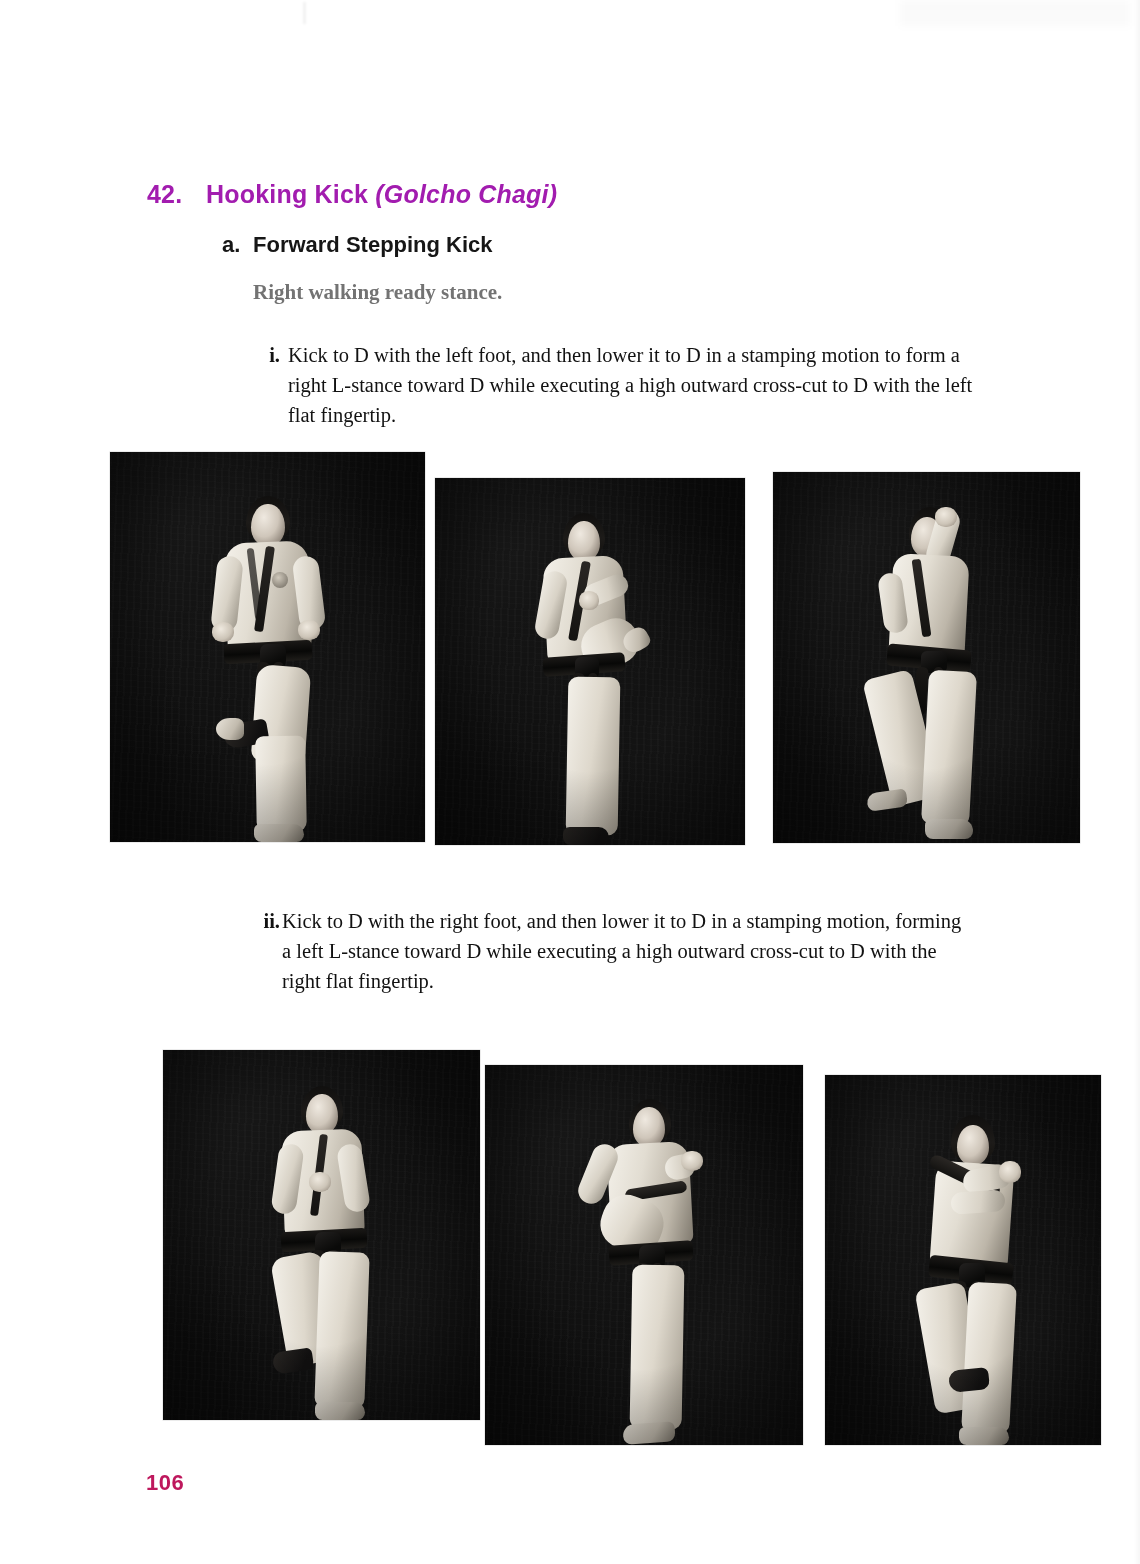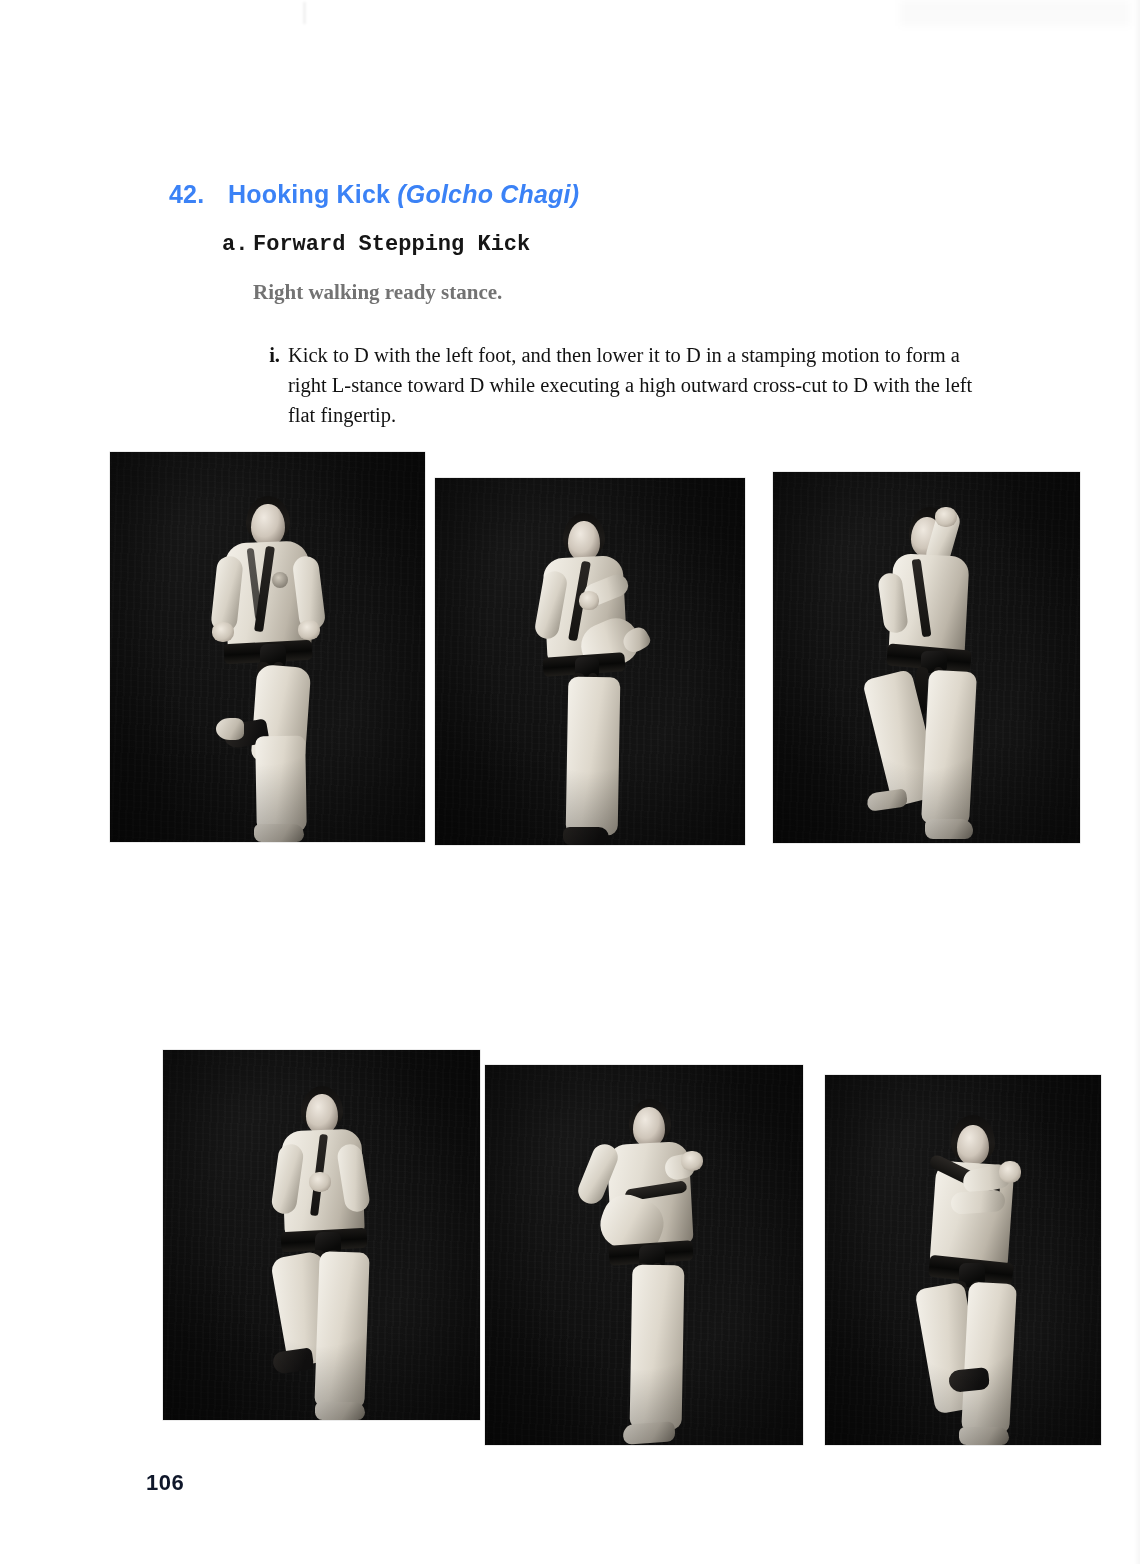--- a/index.html
+++ b/index.html
@@ -48,43 +48,43 @@
     height: 22px;
     background: rgba(0,0,0,0.05);
     filter: blur(1px);
     pointer-events: none;
   }
 
   
 
   .section-title {
     position: absolute;
-    left: 169px;
+    left: 147px;
     top: 180px;
     font-family: "Liberation Sans", sans-serif;
     font-weight: bold;
     font-size: 25px;
-    color: #3b82f6;
+    color: #a21caf;
     letter-spacing: 0.2px;
     white-space: nowrap;
   }
   .section-title .num {
     display: inline-block;
     width: 59px;
   }
   .section-title .korean {
     font-style: italic;
     font-weight: bold;
   }
 
   .sub-heading {
     position: absolute;
     left: 222px;
     top: 232px;
-    font-family: Liberation Mono, monospace;
+    font-family: Liberation Sans, sans-serif;
     font-weight: bold;
     font-size: 22px;
     color: #161616;
     white-space: nowrap;
   }
   .sub-heading .marker {
     display: inline-block;
     width: 31px;
   }
 
@@ -126,21 +126,21 @@
   #step-ii .marker { width: 36px; }
   #step-ii .body { margin-left: 38px; }
 
   .page-number {
     position: absolute;
     left: 146px;
     top: 1470px;
     font-family: "Liberation Sans", sans-serif;
     font-weight: bold;
     font-size: 22px;
-    color: #0f172a;
+    color: #be185d;
     letter-spacing: 0.5px;
   }
 
   
 
   .photo {
     position: absolute;
     background: #0d0d0d;
     overflow: hidden;
     box-shadow: 0 0 0 0.5px rgba(140,140,140,0.35);
@@ -314,20 +314,24 @@
       <div class="fg belt-tail" style="left:76px; top:164px; width:10px; height:40px; border-radius:5px; transform:rotate(-6deg);"></div>
 
       <div class="fg leg" style="left:18px; top:170px; width:50px; height:130px; border-radius:10px; transform:rotate(-14deg);"></div>
       <div class="fg leg" style="left:66px; top:168px; width:48px; height:154px; border-radius:10px; transform:rotate(3deg);"></div>
       <div class="fg foot" style="left:8px; top:288px; width:40px; height:18px; border-radius:14px 8px 10px 10px; transform:rotate(-8deg);"></div>
       <div class="fg foot" style="left:66px; top:316px; width:48px; height:20px; border-radius:8px 15px 10px 10px;"></div>
     </div>
     <div class="vignette"></div>
   </div>
 
+  <div class="step" id="step-ii">
+    <span class="marker">ii.</span>
+    <span class="body">Kick to D with the right foot, and then lower it to D in a stamping motion, forming a left L-stance toward D while executing a high outward cross-cut to D with the right flat fingertip.</span>
+  </div>
 
   <div class="photo" style="left:163px; top:1050px; width:317px; height:370px;">
     <div class="grain"></div>
     <div class="figure" style="left:92px; bottom:0; width:150px; height:340px;">
       <div class="fg hair" style="left:46px; top:6px; width:42px; height:42px;"></div>
       <div class="fg head" style="left:51px; top:14px; width:32px; height:40px;"></div>
       <div class="fg torso" style="left:28px; top:50px; width:80px; height:106px; border-radius:20px 20px 8px 8px; transform:rotate(-2deg);"></div>
       <div class="fg lapel" style="left:60px; top:54px; width:8px; height:82px; transform:rotate(7deg); border-radius:3px;"></div>
       <div class="fg arm" style="left:20px; top:64px; width:25px; height:70px; border-radius:13px; transform:rotate(8deg);"></div>
       <div class="fg arm" style="left:86px; top:64px; width:25px; height:68px; border-radius:13px; transform:rotate(-9deg);"></div>

